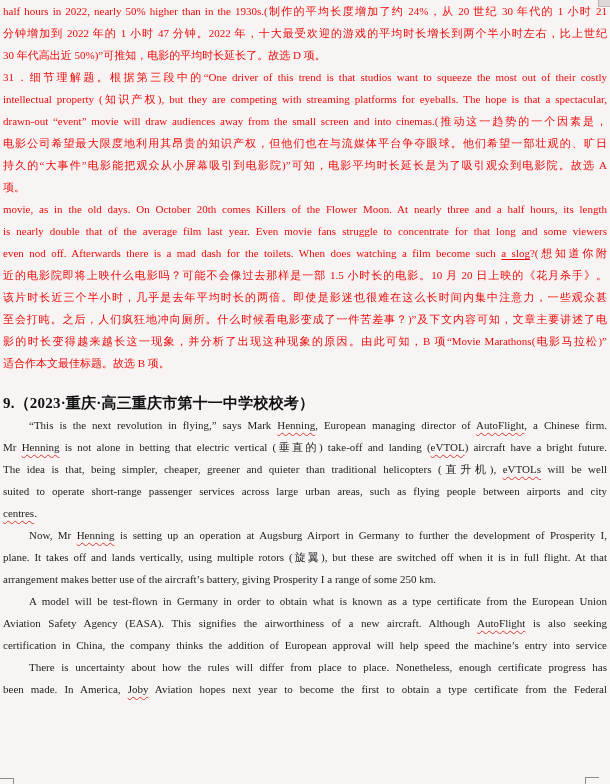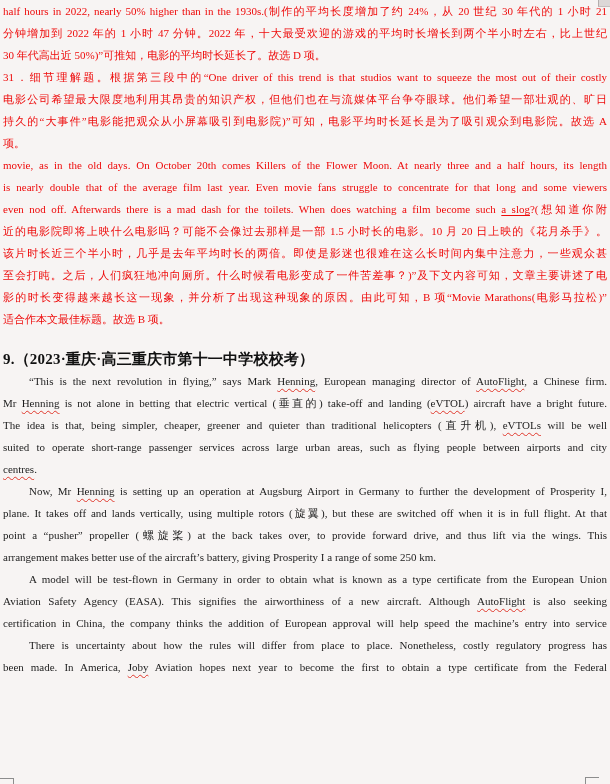--- a/index.html
+++ b/index.html
@@ -48,20 +48,22 @@
 <div class="scroll-frag"></div>
 
 <div class="doc">
     <div class="block answer">
       <div class="line"><span>half hours in 2022, nearly 50% higher than in the 1930s.(制作的平均长度增加了约 24%，从 20 世纪 30 年代的 1 小时 21</span></div>
       <div class="line"><span>分钟增加到 2022 年的 1 小时 47 分钟。2022 年，十大最受欢迎的游戏的平均时长增长到两个半小时左右，比上世纪</span></div>
       <div class="line end"><span>30 年代高出近 50%)”可推知，电影的平均时长延长了。故选 D 项。</span></div>
     </div>
     <div class="block answer">
       <div class="line"><span>31．细节理解题。根据第三段中的“One driver of this trend is that studios want to squeeze the most out of their costly</span></div>
+      <div class="line"><span>intellectual property (知识产权), but they are competing with streaming platforms for eyeballs. The hope is that a spectacular,</span></div>
+      <div class="line"><span>drawn-out “event” movie will draw audiences away from the small screen and into cinemas.(推动这一趋势的一个因素是，</span></div>
       <div class="line"><span>电影公司希望最大限度地利用其昂贵的知识产权，但他们也在与流媒体平台争夺眼球。他们希望一部壮观的、旷日</span></div>
       <div class="line"><span>持久的“大事件”电影能把观众从小屏幕吸引到电影院)”可知，电影平均时长延长是为了吸引观众到电影院。故选 A</span></div>
       <div class="line end"><span>项。</span></div>
     </div>
     <div class="block answer">
       <div class="line"><span>movie, as in the old days. On October 20th comes Killers of the Flower Moon. At nearly three and a half hours, its length</span></div>
       <div class="line"><span>is nearly double that of the average film last year. Even movie fans struggle to concentrate for that long and some viewers</span></div>
       <div class="line"><span>even nod off. Afterwards there is a mad dash for the toilets. When does watching a film become such </span><span class="u">a slog</span><span>?(想知道你附</span></div>
       <div class="line"><span>近的电影院即将上映什么电影吗？可能不会像过去那样是一部 1.5 小时长的电影。10 月 20 日上映的《花月杀手》。</span></div>
       <div class="line"><span>该片时长近三个半小时，几乎是去年平均时长的两倍。即使是影迷也很难在这么长时间内集中注意力，一些观众甚</span></div>
@@ -75,28 +77,27 @@
     <div class="block body-text">
       <div class="line indent"><span>“This is the next revolution in flying,” says Mark </span><span class="w">Henning</span><span>, European managing director of </span><span class="w">AutoFlight</span><span>, a Chinese firm.</span></div>
       <div class="line"><span>Mr </span><span class="w">Henning</span><span> is not alone in betting that electric vertical (垂直的) take-off and landing (</span><span class="w">eVTOL</span><span>) aircraft have a bright future.</span></div>
       <div class="line"><span>The idea is that, being simpler, cheaper, greener and quieter than traditional helicopters (直升机), </span><span class="w">eVTOLs</span><span> will be well</span></div>
       <div class="line"><span>suited to operate short-range passenger services across large urban areas, such as flying people between airports and city</span></div>
       <div class="line end"><span class="w">centres</span><span>.</span></div>
     </div>
     <div class="block body-text">
       <div class="line indent"><span>Now, Mr </span><span class="w">Henning</span><span> is setting up an operation at Augsburg Airport in Germany to further the development of Prosperity I,</span></div>
       <div class="line"><span>plane. It takes off and lands vertically, using multiple rotors (旋翼), but these are switched off when it is in full flight. At that</span></div>
-      <div class="line"><span>point a “pusher” propeller (螺旋桨) at the back takes over, to provide forward drive, and thus lift via the wings. This</span></div>
       <div class="line end"><span>arrangement makes better use of the aircraft’s battery, giving Prosperity I a range of some 250 km.</span></div>
     </div>
     <div class="block body-text">
       <div class="line indent"><span>A model will be test-flown in Germany in order to obtain what is known as a type certificate from the European Union</span></div>
       <div class="line"><span>Aviation Safety Agency (EASA). This signifies the airworthiness of a new aircraft. Although </span><span class="w">AutoFlight</span><span> is also seeking</span></div>
       <div class="line"><span>certification in China, the company thinks the addition of European approval will help speed the machine’s entry into service</span></div>
     </div>
     <div class="block body-text">
-      <div class="line indent"><span>There is uncertainty about how the rules will differ from place to place. Nonetheless, costly regulatory progress has</span></div>
+      <div class="line indent"><span>There is uncertainty about how the rules will differ from place to place. Nonetheless, enough certificate progress has</span></div>
       <div class="line"><span>been made. In America, </span><span class="w">Joby</span><span> Aviation hopes next year to become the first to obtain a type certificate from the Federal</span></div>
     </div>
   </div>
 
 <div class="crop crop-left"></div>
 <div class="crop crop-right"></div>
 
 </body></html>

